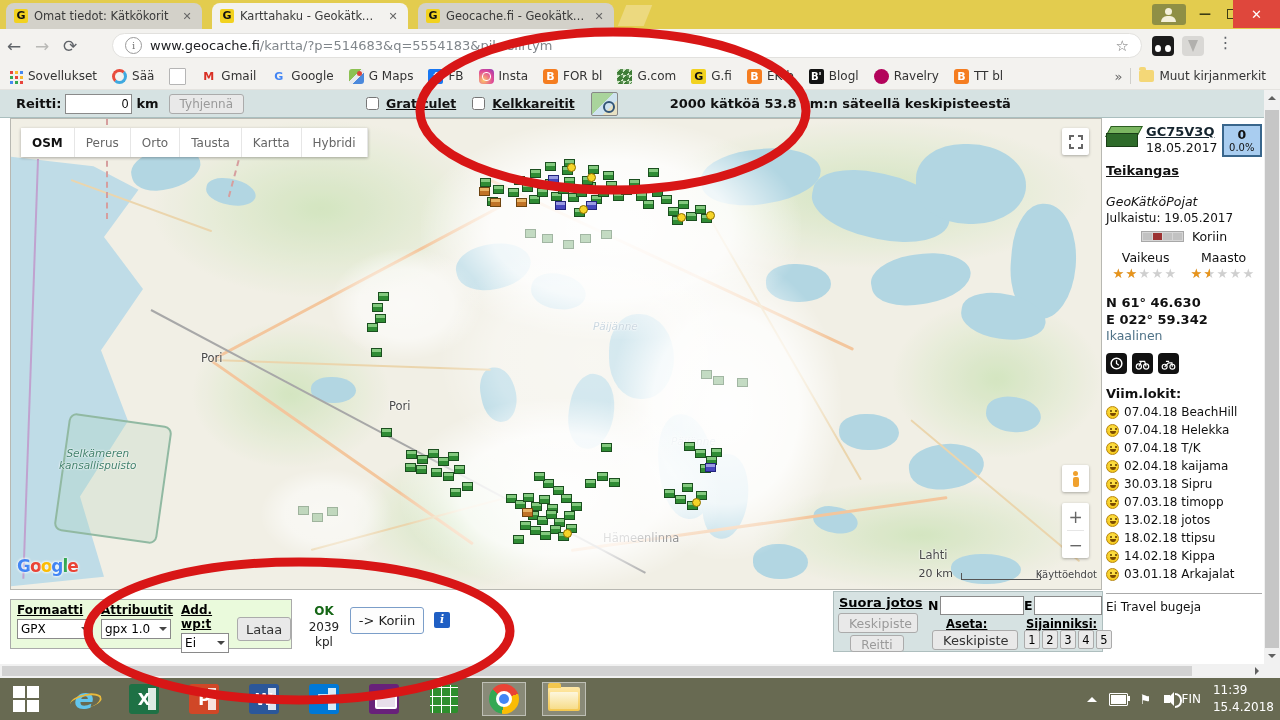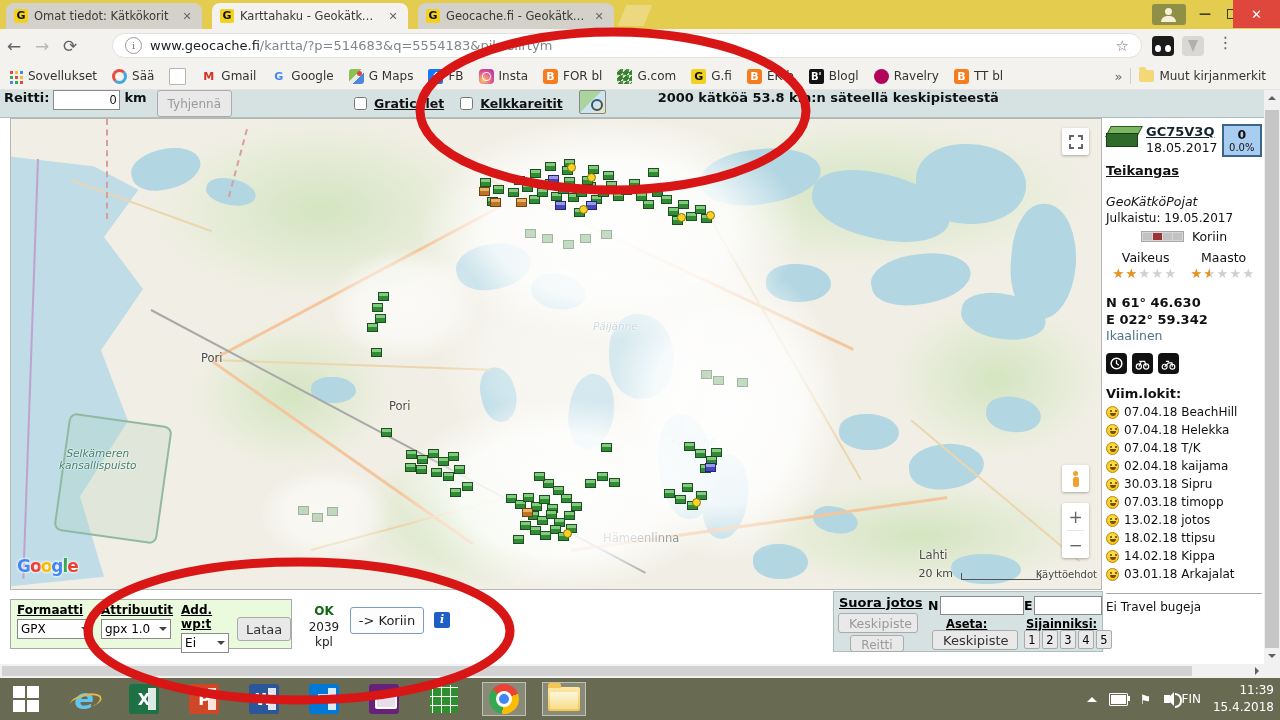--- a/index.html
+++ b/index.html
@@ -61,21 +61,21 @@
   .bmi-gfi{background:#f2d21f;color:#111;border-radius:2px}
   .bmi-blackb{background:#121212;color:#fff;border-radius:2px;font-size:10px}
   .bmi-ravelry{background:#b3035b;border-radius:50%}
   .bm-overflow{margin-left:auto;margin-right:8px;color:#666;font-size:13px}
   .bm-sep{width:1px;height:16px;background:#d0cfcb;margin-right:8px}
   .bm-folder{width:15px;height:12px;background:#f4d777;border-radius:2px;position:relative;margin-right:5px}
   .bm-folder::before{content:'';position:absolute;top:-3px;left:0;width:7px;height:3px;background:#f4d777;border-radius:2px 2px 0 0}
   .bm-other{display:flex;align-items:center;color:#333;margin-right:14px}
   
   .ptb{position:absolute;left:0;top:90px;width:1264px;height:28px;background:#d6e2e2;border-bottom:1px solid #aabfbf;
-    display:flex;padding-left:4px;box-sizing:border-box;font-size:13px;color:#111}
+    display:flex;align-items:center;padding-left:16px;box-sizing:border-box;font-size:13px;color:#111}
   .ptb b{font-weight:bold}
   .reitti-input{width:60px;height:16px;margin:0 4px;border:1px solid #8a8a8a;font-size:12px;text-align:right;padding-right:3px}
   .btn{background:#e9e9e9;border:1px solid #ababab;border-radius:3px;font-size:12px;padding:2px 10px;color:#333;font-family:inherit}
   .btn.disabled{color:#9a9a9a}
   .cbgroup{display:flex;align-items:center;gap:4px;font-weight:bold;text-decoration:underline;font-size:12.5px}
   .mapsearch-ic{width:25px;height:22px;margin-left:16px;border:1px solid #888;border-radius:2px;
     background:linear-gradient(135deg,#a9d49c 0 45%,#cfe3ef 45% 70%,#e8e2c4 70%);position:relative}
   .mapsearch-ic::after{content:'';position:absolute;right:2px;bottom:2px;width:8px;height:8px;border:2px solid #335577;border-radius:50%}
   .ptb-status{margin-left:52px;font-weight:bold;font-size:13px}
   .ptb-home{margin-left:auto;margin-right:8px;font-weight:bold;color:#1ca24c;font-size:12.5px}
@@ -220,21 +220,21 @@
   .folder-ic::after{content:'';position:absolute;left:2px;top:5px;width:28px;height:17px;background:linear-gradient(180deg,#fdf6dd,#f7dd8a);border-radius:1px}
   .tray{position:absolute;right:6px;top:0;height:42px;display:flex;align-items:center;gap:12px;color:#fff}
   .tray-up{width:0;height:0;border:5px solid transparent;border-bottom-color:#fff;border-top:none}
   .battery-ic{width:15px;height:9px;border:1px solid #fff;border-radius:1px;position:relative;background:#fff;background-clip:content-box;padding:1px}
   .battery-ic::after{content:'';position:absolute;right:-3px;top:2px;width:2px;height:5px;background:#fff}
   .flag-ic{font-size:13px}
   .speaker-ic{position:relative;width:6px;height:8px;background:#fff}
   .speaker-ic::before{content:'';position:absolute;left:3px;top:-3px;border:7px solid transparent;border-right-color:#fff;border-left:none}
   .speaker-ic::after{content:'';position:absolute;left:11px;top:-2px;width:5px;height:11px;border:2px solid #fff;border-left:none;border-radius:0 8px 8px 0}
   .tray-lang{font-size:12px}
-  .tray-time{text-align:right;font-size:12px;line-height:1.45}
+  .tray-time{font-size:12px;line-height:1.45}
   
   .overlay{position:absolute;inset:0;z-index:99;pointer-events:none}
 </style>
 </head>
 <body>
 
 <div id="screen">
 
   <div class="tabstrip">
       <div class="tab" style="left: 6px;">
@@ -534,20 +534,28 @@
         <div class="m m-g" style="left: 689px; top: 345px;"></div>
         <div class="m m-g" style="left: 700px; top: 329px;"></div>
         <div class="m m-b" style="left: 694px; top: 344px;"></div>
         <div class="m m-f" style="left: 690px; top: 251px;"></div>
         <div class="m m-f" style="left: 702px; top: 257px;"></div>
         <div class="m m-f" style="left: 726px; top: 259px;"></div>
         <div class="m m-f" style="left: 287px; top: 387px;"></div>
         <div class="m m-f" style="left: 301px; top: 394px;"></div>
         <div class="m m-f" style="left: 316px; top: 388px;"></div>
       </div>
+    <div class="layer-tabs">
+        <button class="ltab active">OSM</button>
+        <button class="ltab">Perus</button>
+        <button class="ltab">Orto</button>
+        <button class="ltab">Tausta</button>
+        <button class="ltab">Kartta</button>
+        <button class="ltab">Hybridi</button>
+      </div>
     <div class="mapbtn fs-btn">
       <svg width="14" height="14" viewBox="0 0 14 14">
           <path d="M1 5V1h4M9 1h4v4M13 9v4H9M5 13H1V9" fill="none" stroke="#666" stroke-width="2"></path>
         </svg>
     </div>
     <div class="mapbtn pegman-btn">
         <span class="peg"></span>
       </div>
     <div class="mapbtn zoom-ctl">
       <div>+</div>

